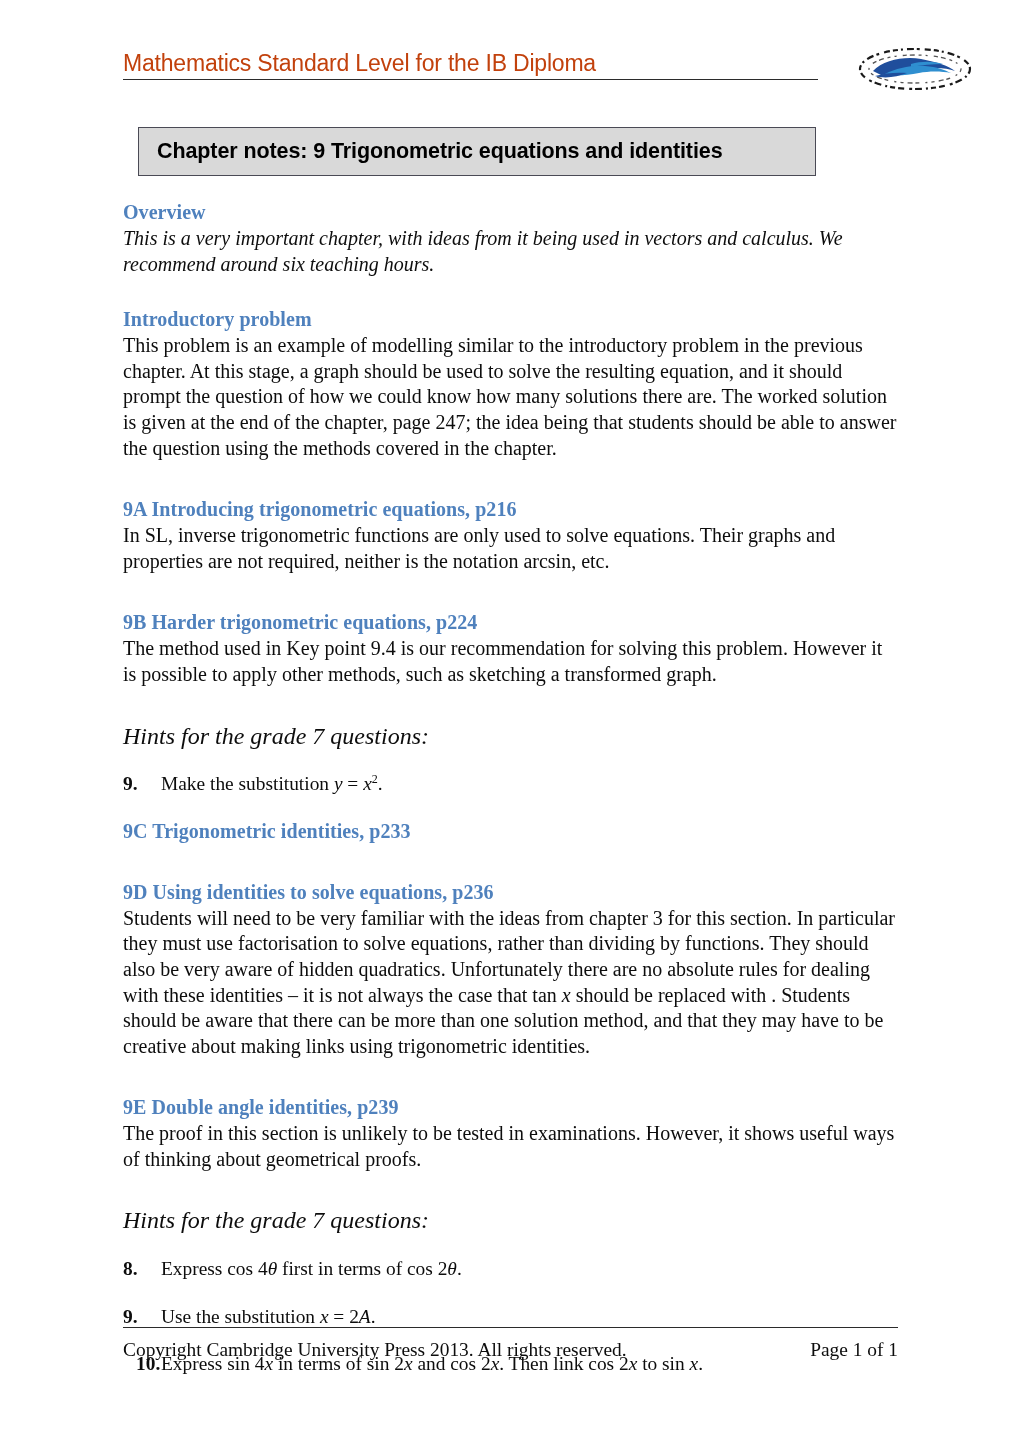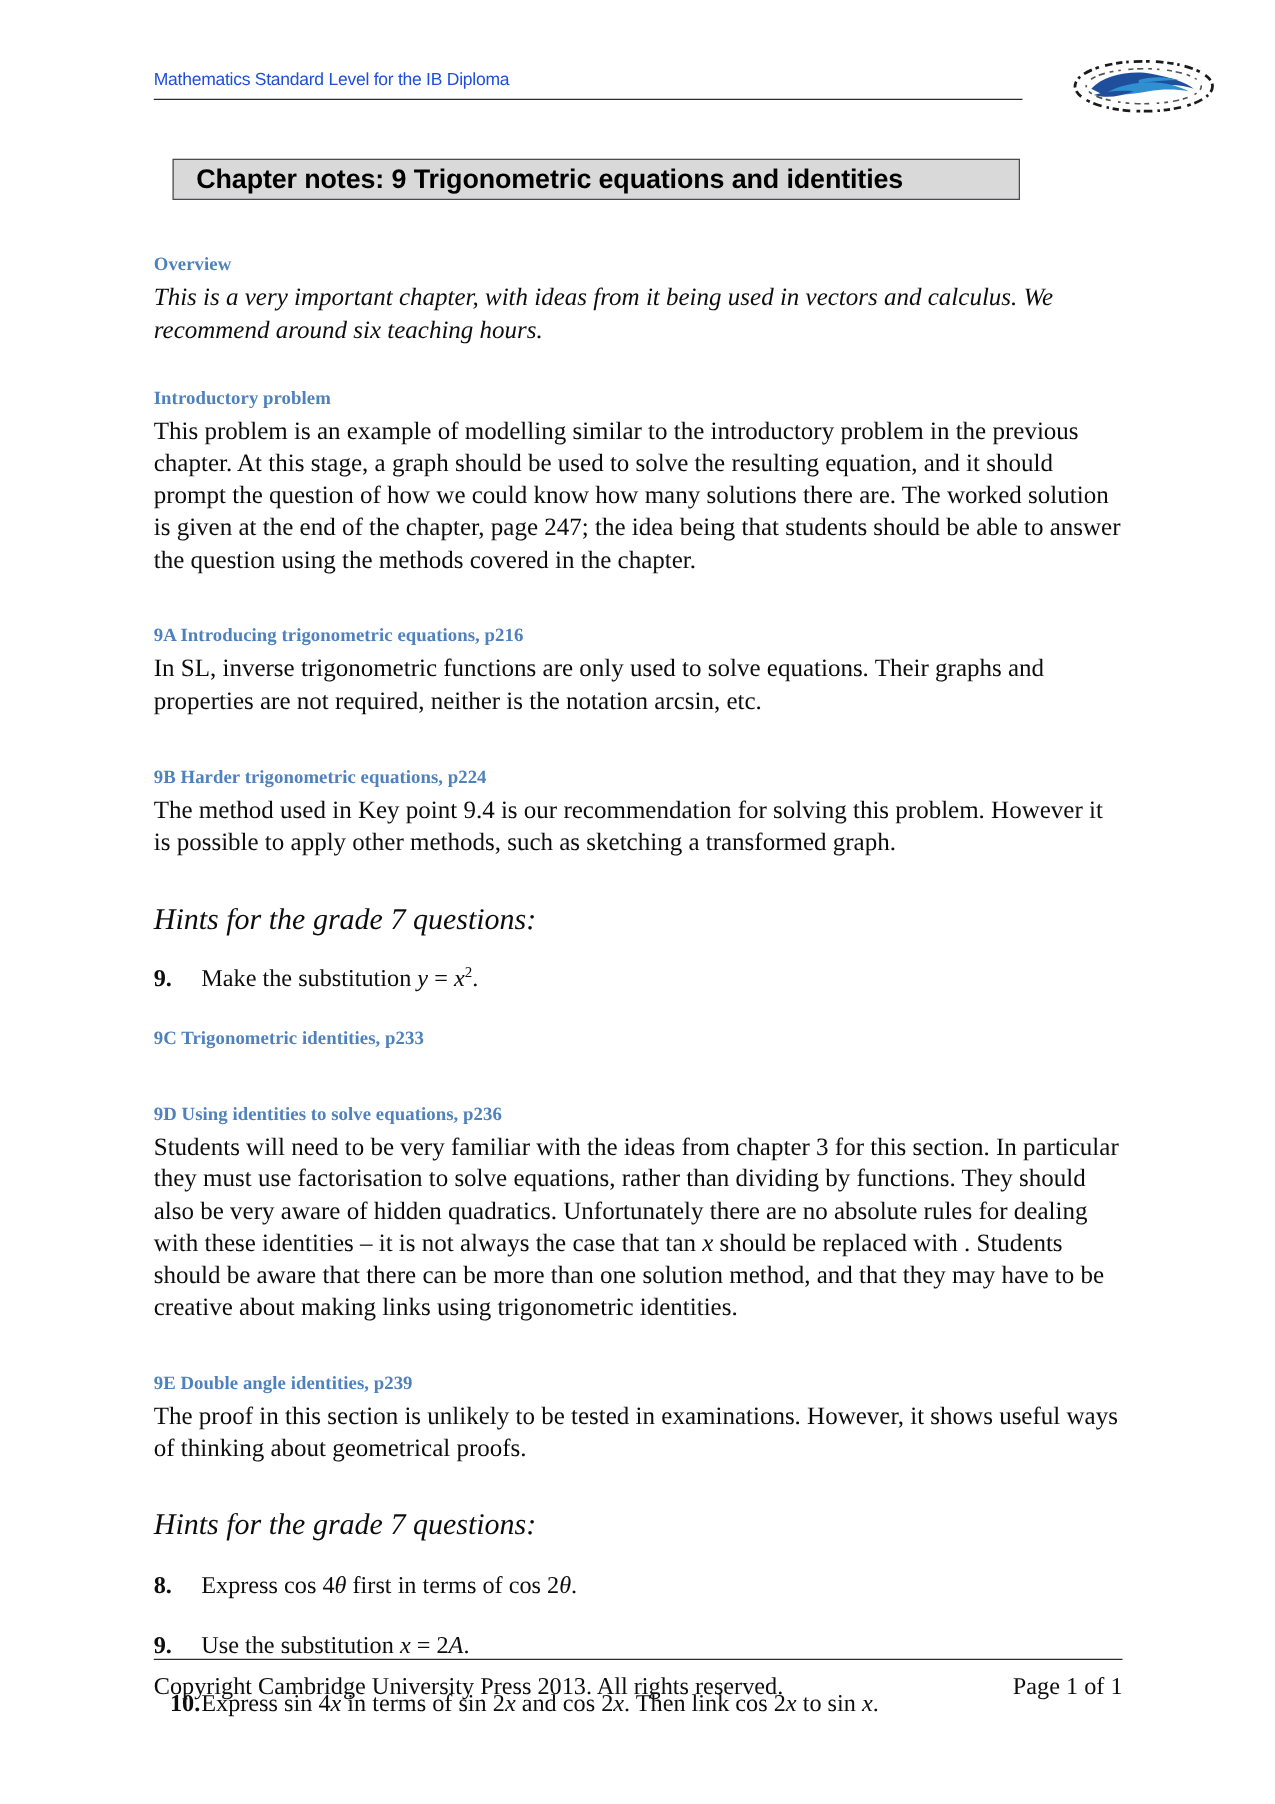--- a/index.html
+++ b/index.html
@@ -25,23 +25,23 @@
 
   
   .header {
     position: absolute;
     left: 123px;
     top: 52px;
     width: 695px;
   }
   .header-text {
     font-family: "Liberation Sans", "DejaVu Sans", sans-serif;
-    font-size: 14px;
+    font-size: 23px;
     letter-spacing: -0.2px;
-    color: #1d4ed8;
+    color: #c2410c;
     line-height: 22px;
     padding-bottom: 5px;
     white-space: nowrap;
   }
   .header-rule {
     border-bottom: 1.6px solid #2b2b2b;
     width: 695px;
   }
 
   .logo {
@@ -51,21 +51,21 @@
     width: 128px;
     height: 50px;
   }
 
   
   .title-box {
     position: absolute;
     left: 138px;
     top: 127px;
     width: 678px;
-    height: 33px;
+    height: 49px;
     background: #d9d9d9;
     border: 1.3px solid #4a4a55;
     box-sizing: border-box;
     display: flex;
     align-items: center;
   }
   .title-text {
     font-family: "Liberation Sans", "DejaVu Sans", sans-serif;
     font-weight: bold;
     font-size: 21.5px;
@@ -79,21 +79,21 @@
   .content {
     position: absolute;
     left: 123px;
     top: 200px;
     width: 775px;
   }
 
   h2.section-heading {
     font-family: "Liberation Serif", "DejaVu Serif", serif;
     font-weight: bold;
-    font-size: 15px;
+    font-size: 20px;
     color: #4f81bd;
     margin: 0 0 1px 0;
     line-height: 25px;
     letter-spacing: 0.05px;
   }
   .block { margin-bottom: 14px; }
 
   p.body-text {
     font-size: 20px;
     line-height: 25.6px;

